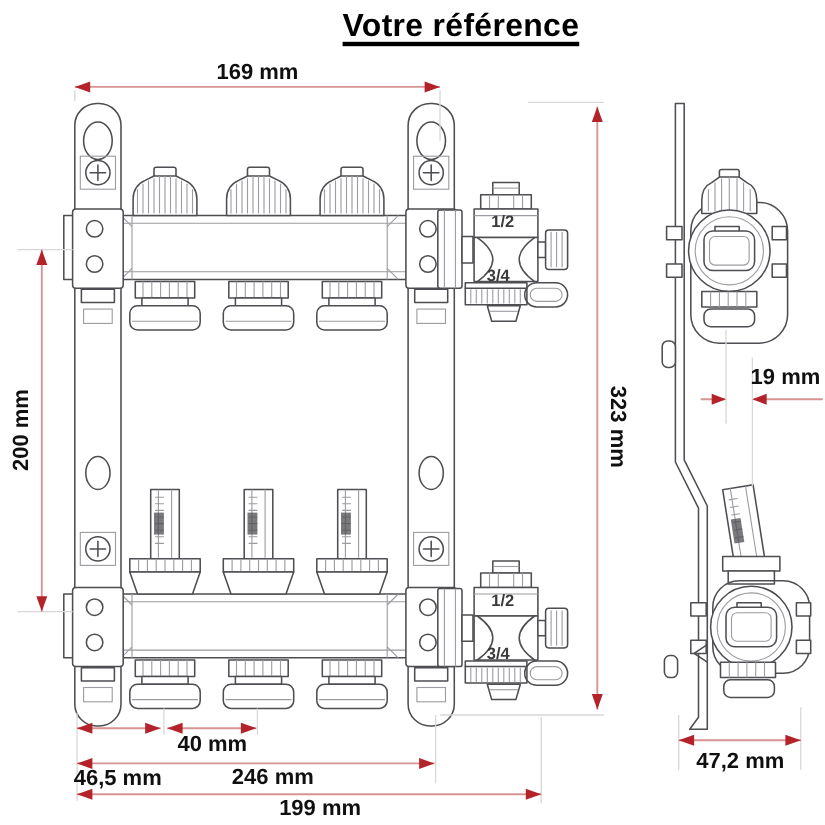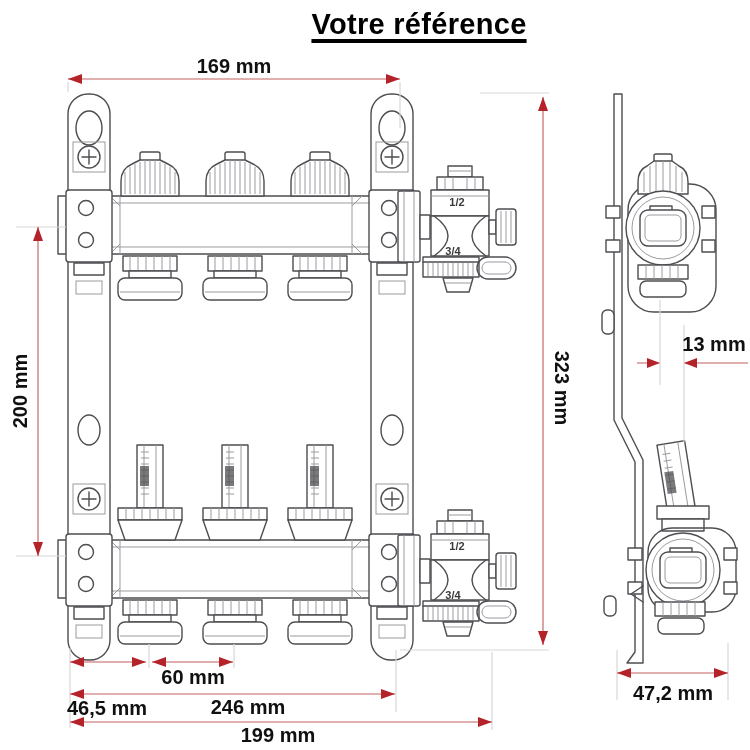--- a/index.html
+++ b/index.html
@@ -18,21 +18,21 @@
   .dim{fill:none;stroke:var(--dim-line);stroke-width:1.7;}
   .ext{fill:none;stroke:var(--ext-line);stroke-width:1.2;}
   .arw{fill:var(--dim-arrow);stroke:none;}
   .flt{fill:var(--line-main);opacity:.75;stroke:none;}
   
   .dim-label{position:absolute;transform:translate(-50%,-50%);white-space:nowrap;
     font-size:20px;font-weight:bold;color:var(--label-text);}
   .rot90{transform:translate(-50%,-50%) rotate(90deg);}
   .rot270{transform:translate(-50%,-50%) rotate(-90deg);}
   .valve-label{position:absolute;transform:translate(-50%,-50%);white-space:nowrap;
-    font-size:11px;font-weight:bold;color:var(--small-label-text);}
+    font-size:15px;font-weight:bold;color:var(--small-label-text);}
 </style>
 </head>
 <body>
 
 <div class="stage">
 
   <div class="page-title">Votre référence</div>
 
   <svg class="drawing" width="750" height="750" viewBox="0 0 750 750" xmlns="http://www.w3.org/2000/svg">
 
@@ -266,25 +266,25 @@
       <polygon class="arw" points="70,722 84,717 84,727"></polygon>
       <polygon class="arw" points="492,722 478,717 478,727"></polygon>
       <polygon class="arw" points="617,673 631,668 631,678"></polygon>
       <polygon class="arw" points="728,673 714,668 714,678"></polygon>
     </g>
   </svg>
 
   <div class="dim-label" style="left:234px;top:66px">169 mm</div>
   <div class="dim-label rot270" style="left:20px;top:391px">200 mm</div>
   <div class="dim-label rot90" style="left:561px;top:388px">323 mm</div>
-  <div class="dim-label" style="left:714px;top:344px">13 mm</div>
+  <div class="dim-label" style="left:714px;top:344px">19 mm</div>
   <div class="dim-label" style="left:107px;top:708px">46,5 mm</div>
-  <div class="dim-label" style="left:193px;top:677px">60 mm</div>
+  <div class="dim-label" style="left:193px;top:677px">40 mm</div>
   <div class="dim-label" style="left:248px;top:707px">246 mm</div>
-  <div class="dim-label" style="left:278px;top:735px">199 mm</div>
+  <div class="dim-label" style="left:291px;top:735px">199 mm</div>
   <div class="dim-label" style="left:673px;top:693px">47,2 mm</div>
 
   <div class="valve-label" style="left:457px;top:202px">1/2</div>
   <div class="valve-label" style="left:453px;top:251px">3/4</div>
   <div class="valve-label" style="left:457px;top:546px">1/2</div>
   <div class="valve-label" style="left:453px;top:595px">3/4</div>
 
 </div>
 
 </body></html>

